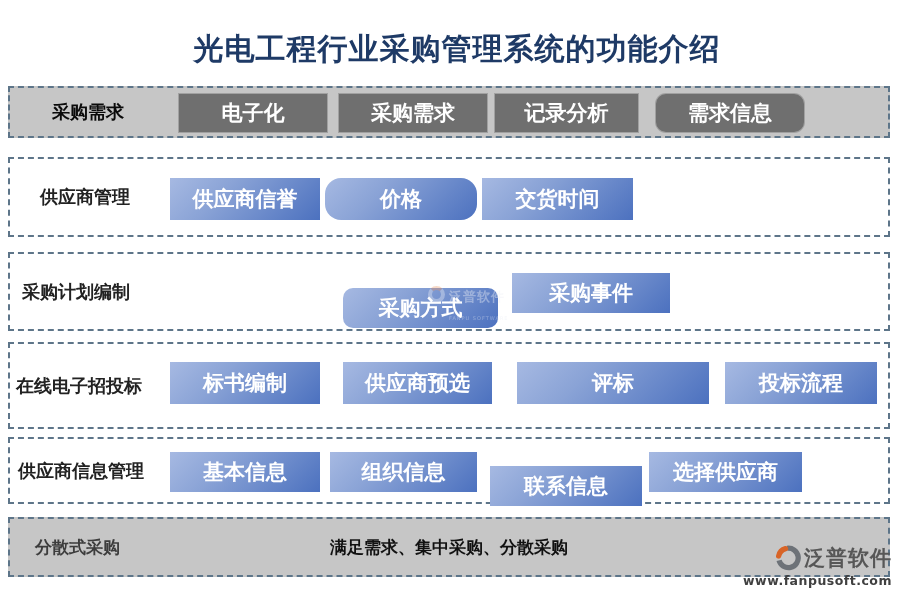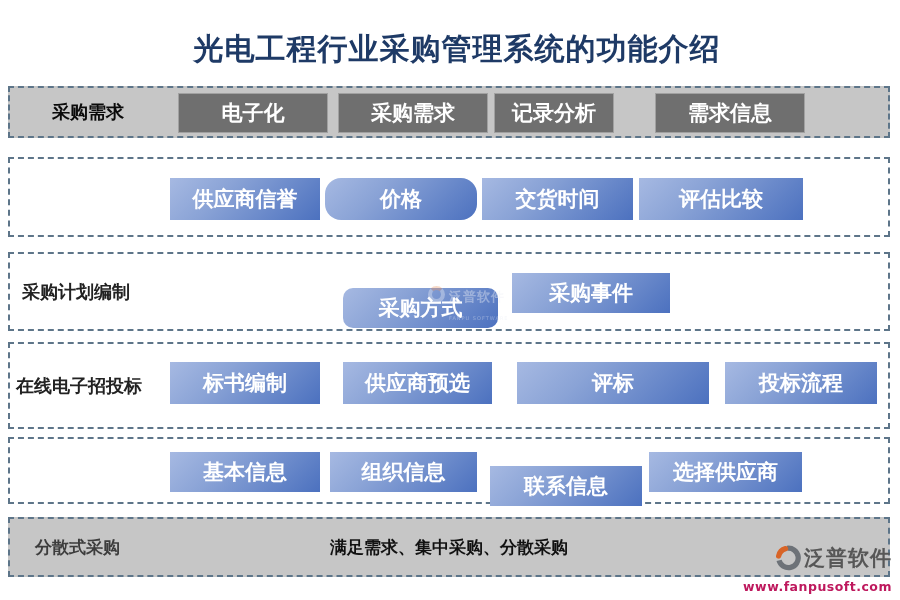--- a/index.html
+++ b/index.html
@@ -43,42 +43,42 @@
     border:4px solid rgba(240,242,248,0.9);border-top-color:rgba(233,150,100,0.9);
     box-sizing:border-box;
   }
   .wm-text{font-size:13px;font-weight:bold;color:#eef0f6;line-height:14px;letter-spacing:1px;}
   .wm-sub{font-size:5px;color:#e4e8f2;letter-spacing:1px;}
   .logo{
     position:absolute;right:8px;top:544px;z-index:6;text-align:right;
   }
   .logo-top{display:flex;align-items:center;justify-content:flex-end;gap:3px;}
   .logo-name{font-size:21px;font-weight:bold;color:#575757;letter-spacing:1px;}
-  .logo-url{font-size:12.5px;font-weight:bold;color:#be185d;letter-spacing:0.5px;margin-top:7px;}
+  .logo-url{font-size:12.5px;font-weight:bold;color:#404040;letter-spacing:0.5px;margin-top:1px;}
 </style>
 </head>
 <body>
 
 <div class="canvas">
 
   <h1 class="title">光电工程行业采购管理系统的功能介绍</h1>
 
   <section class="row gray" style="top:86px;height:52px;">
     <span class="row-label black" style="left:42px;">采购需求</span>
     <div class="chip dark" style="left:168px;top:5px;width:150px;height:40px;">电子化</div>
     <div class="chip dark" style="left:328px;top:5px;width:150px;height:40px;">采购需求</div>
-    <div class="chip dark" style="left:484px;top:5px;width:120px;height:40px;">记录分析</div>
-    <div class="chip dark" style="left:645px;top:5px;width:150px;height:40px;">需求信息</div>
+    <div class="chip dark" style="left:484px;top:5px;width:145px;height:40px;">记录分析</div>
+    <div class="chip dark" style="left:645px;top:5px;width:150px;height:40px;border-radius:11px;">需求信息</div>
   </section>
 
   <section class="row" style="top:157px;height:80px;">
+    <span class="row-label" style="left:30px;">供应商管理</span>
     <div class="chip blue" style="left:160px;top:19px;width:150px;height:42px;">供应商信誉</div>
     <div class="chip blue" style="left:315px;top:19px;width:152px;height:42px;border-radius:16px;">价格</div>
     <div class="chip blue" style="left:472px;top:19px;width:151px;height:42px;">交货时间</div>
-    <div class="chip blue" style="left:629px;top:19px;width:164px;height:42px;">评估比较</div>
   </section>
 
   <section class="row" style="top:252px;height:79px;">
     <span class="row-label" style="left:12px;">采购计划编制</span>
     <div class="chip blue" style="left:333px;top:34px;width:155px;height:40px;border-radius:10px;">采购方式</div>
     <div class="chip blue" style="left:502px;top:19px;width:158px;height:40px;">采购事件</div>
   </section>
 
   <div class="watermark">
     <span class="wm-icon"></span>
@@ -90,20 +90,21 @@
 
   <section class="row" style="top:342px;height:87px;">
     <span class="row-label" style="left:6px;">在线电子招投标</span>
     <div class="chip blue" style="left:160px;top:18px;width:150px;height:42px;">标书编制</div>
     <div class="chip blue" style="left:333px;top:18px;width:149px;height:42px;">供应商预选</div>
     <div class="chip blue" style="left:507px;top:18px;width:192px;height:42px;">评标</div>
     <div class="chip blue" style="left:715px;top:18px;width:152px;height:42px;">投标流程</div>
   </section>
 
   <section class="row" style="top:437px;height:67px;">
+    <span class="row-label" style="left:8px;">供应商信息管理</span>
     <div class="chip blue" style="left:160px;top:13px;width:150px;height:40px;">基本信息</div>
     <div class="chip blue" style="left:320px;top:13px;width:147px;height:40px;">组织信息</div>
     <div class="chip blue" style="left:480px;top:13px;width:152px;height:40px;margin-top:14px;">联系信息</div>
     <div class="chip blue" style="left:639px;top:13px;width:153px;height:40px;">选择供应商</div>
   </section>
 
   <section class="row gray" style="top:517px;height:60px;">
     <span class="row-label dim" style="left:25px;z-index:2;">分散式采购</span>
     <div class="center-text">满足需求、集中采购、分散采购</div>
   </section>

